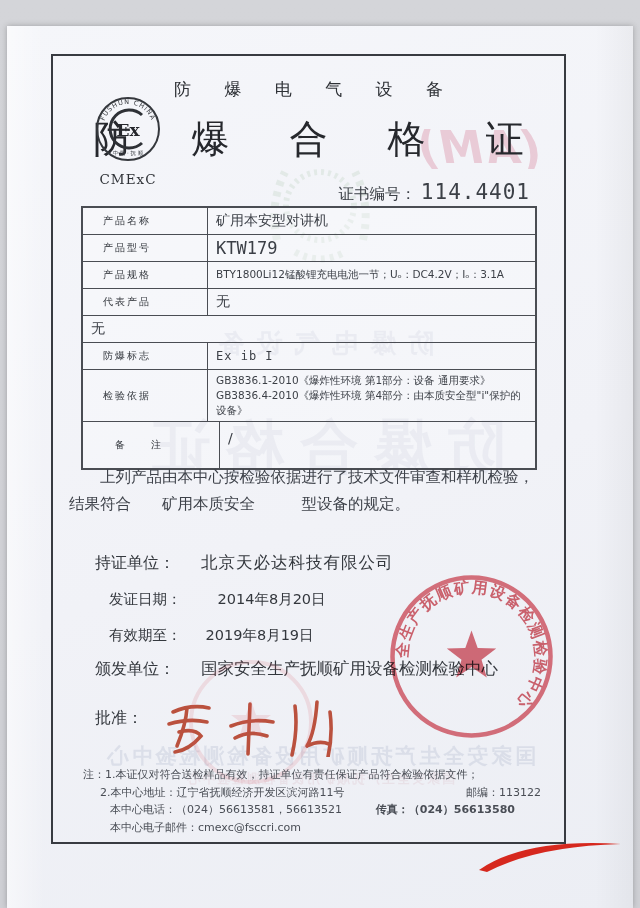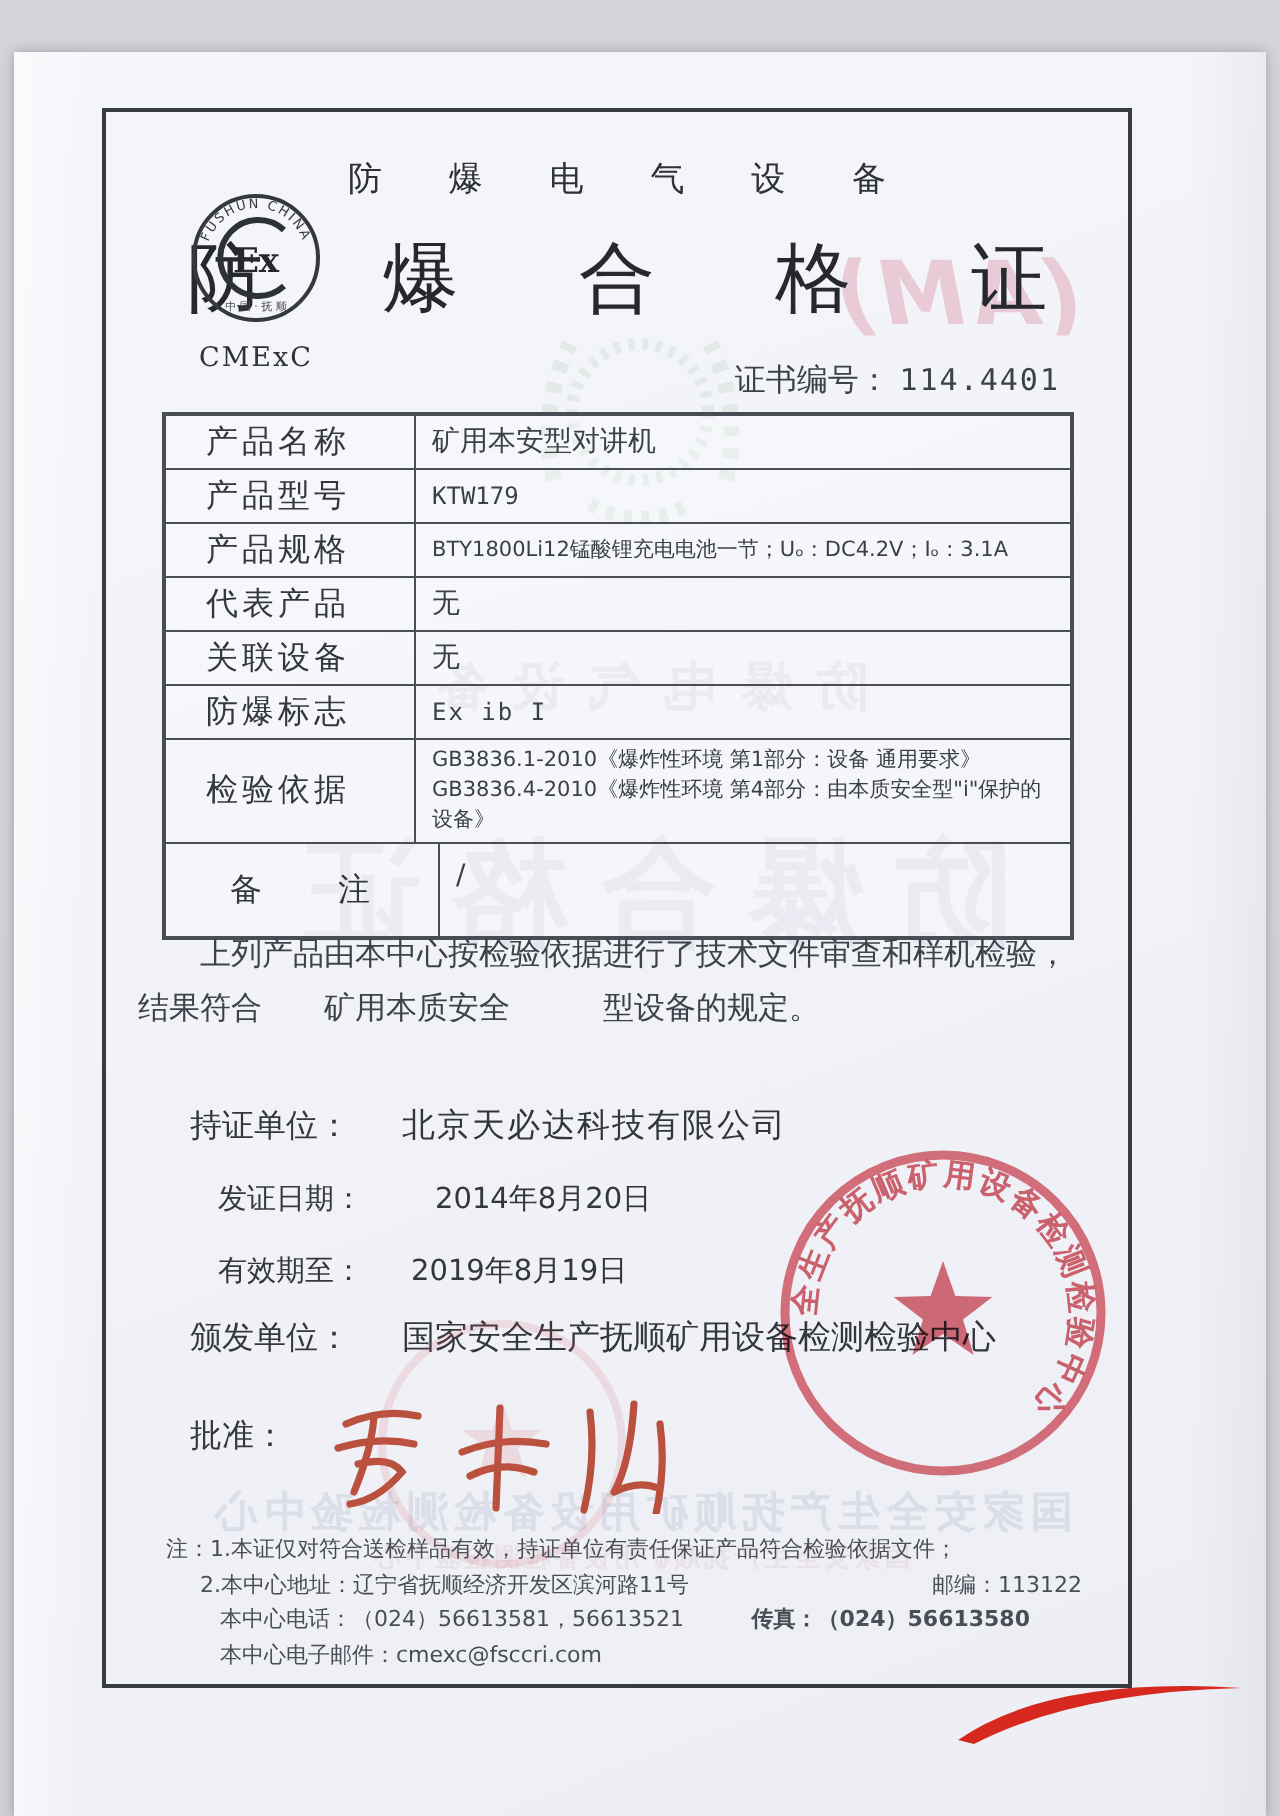--- a/index.html
+++ b/index.html
@@ -22,33 +22,33 @@
   .bleed-emblem{position:absolute;left:248px;top:118px;opacity:.12;}
 
   
   .frame{position:absolute;left:44px;top:28px;width:511px;height:786px;border:2px solid #383b41;}
 
   .topline{position:absolute;left:0;width:100%;top:22px;text-align:center;
     font-size:17px;letter-spacing:14px;text-indent:14px;color:#2e3136;font-weight:500;}
   .title{position:absolute;left:0;width:100%;top:58px;text-align:center;
     font-size:38px;letter-spacing:24px;text-indent:24px;color:#26282d;font-weight:500;}
   .certno{position:absolute;right:34px;top:124px;font-size:15.5px;color:#3c4047;}
-  .certno .num{font-family:"DejaVu Sans Mono","Liberation Mono",monospace;font-size:15px;letter-spacing:1px;}
+  .certno .num{font-family:"DejaVu Sans Mono","Liberation Mono",monospace;font-size:21px;letter-spacing:1px;}
 
   .exlogo{position:absolute;left:34px;top:36px;width:82px;text-align:center;}
   .exlogo .caption{font-size:13.5px;letter-spacing:1px;color:#2f3237;font-family:"DejaVu Serif","Liberation Serif",serif;margin-top:1px;}
 
   
   .cert-table{position:absolute;left:28px;top:150px;width:452px;border:2px solid #4a4d53;background:rgba(255,255,255,.25);}
   .trow{display:flex;border-bottom:1px solid #4a4d53;min-height:26px;align-items:stretch;}
   .trow:last-child{border-bottom:none;padding-left:12px;}
   .tlabel{flex:0 0 104px;border-right:1px solid #4a4d53;display:flex;align-items:center;
-    padding-left:20px;font-size:16px;letter-spacing:2px;color:#34383e;}
+    padding-left:20px;font-size:10px;letter-spacing:2px;color:#34383e;}
   .tvalue{flex:1;display:flex;align-items:center;padding:3px 8px;font-size:14px;color:#3b3f46;white-space:pre-line;}
-  .trow-1 .tvalue{font-family:"DejaVu Sans Mono","Liberation Mono",monospace;font-size:12px;}
+  .trow-1 .tvalue{font-family:"DejaVu Sans Mono","Liberation Mono",monospace;font-size:17px;}
   .trow-2 .tvalue{font-size:10.5px;letter-spacing:0;}
   .trow-5 .tvalue{font-family:"DejaVu Sans Mono","Liberation Mono",monospace;font-size:12px;letter-spacing:1px;}
   .trow-6{min-height:40px;}
   .trow-6 .tvalue{font-size:10.5px;line-height:15px;}
   .trow-7{min-height:46px;}
   .trow-7 .tvalue{align-items:flex-start;padding-top:8px;}
 
   
   .statement{position:absolute;left:16px;top:408px;width:474px;font-size:15.5px;line-height:27px;color:#3e424a;}
   .statement .l1{text-indent:2em;}
@@ -139,21 +139,20 @@
           </div>
           <div class="trow trow-2">
             <div class="tlabel">产品规格</div>
             <div class="tvalue">BTY1800Li12锰酸锂充电电池一节；Uₒ：DC4.2V；Iₒ：3.1A</div>
           </div>
           <div class="trow trow-3">
             <div class="tlabel">代表产品</div>
             <div class="tvalue">无</div>
           </div>
           <div class="trow trow-4">
-            <div class="tlabel">关联设备</div>
             <div class="tvalue">无</div>
           </div>
           <div class="trow trow-5">
             <div class="tlabel">防爆标志</div>
             <div class="tvalue">Ex ib I</div>
           </div>
           <div class="trow trow-6">
             <div class="tlabel">检验依据</div>
             <div class="tvalue">GB3836.1-2010《爆炸性环境 第1部分：设备 通用要求》
 GB3836.4-2010《爆炸性环境 第4部分：由本质安全型"i"保护的设备》</div>

